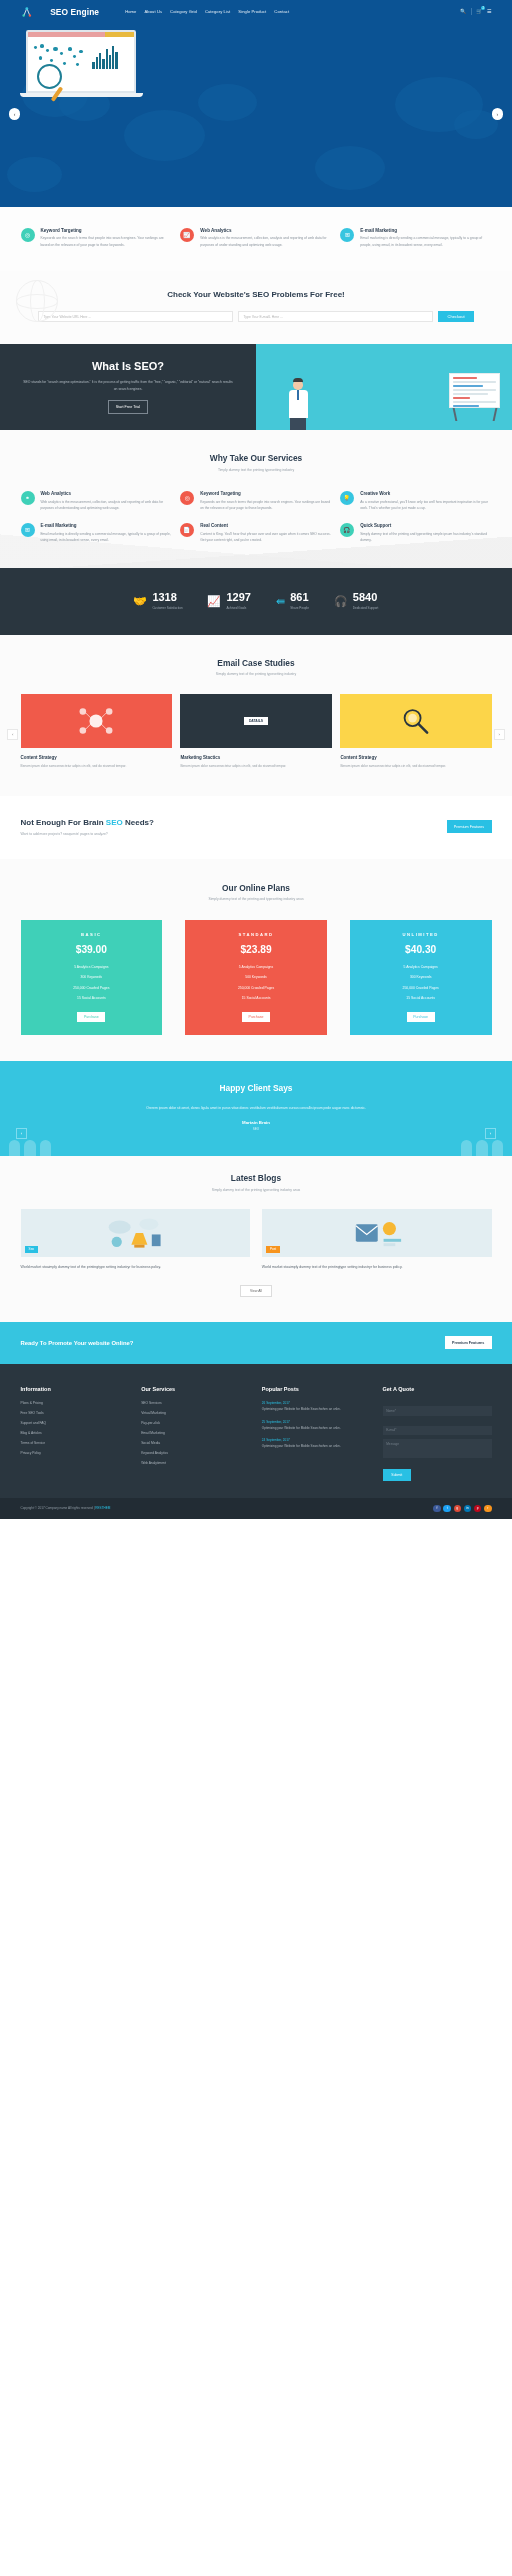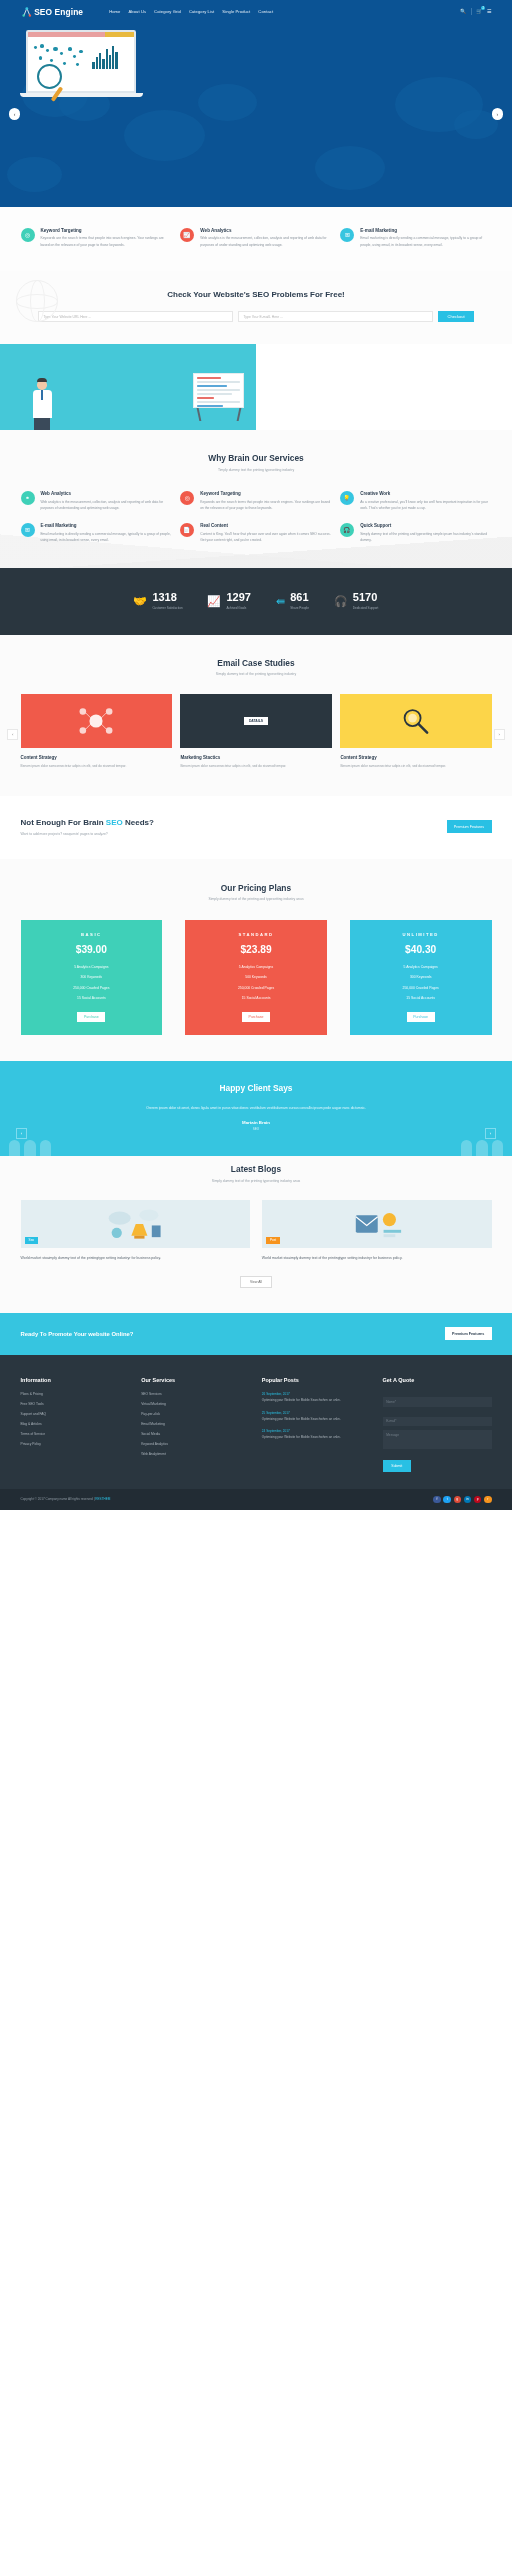--- a/index.html
+++ b/index.html
@@ -15,21 +15,21 @@
   .c1 { width:66px; height:44px; left:22px; top:73px; }
   .c2 { width:51px; height:33px; left:59px; top:88px; }
   .c3 { width:81px; height:51px; left:124px; top:110px; }
   .c4 { width:59px; height:37px; left:198px; top:84px; }
   .c5 { width:88px; height:55px; left:395px; top:77px; }
   .c6 { width:44px; height:29px; left:454px; top:110px; }
   .c7 { width:55px; height:35px; left:7.3px; top:157px; }
   .c8 { width:70px; height:44px; left:315px; top:146px; }
 
   .topbar { position:relative; z-index:5; display:flex; align-items:center; height:23px; padding:0 20.5px; }
-  .logo { display:flex; align-items:center; gap:2px; }
+  .logo { display:flex; align-items:center; gap:18px; }
   .logo-mark { width:11.7px; height:11.7px; position:relative; }
   .logo-text { color:#fff; font-size:8.4px; font-weight:bold; letter-spacing:0.1px; }
   .nav { display:flex; gap:8px; margin-left:26px; }
   .nav a { color:#e7f0f8; font-size:4.1px; text-decoration:none; letter-spacing:0.1px; white-space:nowrap; }
   .hdr-right { margin-left:auto; display:flex; align-items:center; gap:4.4px; }
   .hdr-icon { color:#fff; font-size:5.1px; line-height:1; cursor:pointer; position:relative; }
   .cart-badge { position:absolute; top:-2.9px; right:-2.9px; background:#29c0e4; color:#fff;
     font-size:2.9px; border-radius:50%; width:4.4px; height:4.4px; display:flex; align-items:center; justify-content:center; }
   .divider-v { width:0.7px; height:6.6px; background:#3a78ad; }
 
@@ -179,21 +179,21 @@
   .testi .who { color:#fff; font-size:4.4px; font-weight:bold; }
   .testi .role { color:#d5f1f8; font-size:3.1px; margin-top:2.2px; }
   .t-arrow { position:absolute; top:67px; width:11px; height:11px; border:0.7px solid #7fdcef;
     display:flex; align-items:center; justify-content:center; color:#fff; font-size:4.4px; cursor:pointer; }
   .ta-l { left:16px; } .ta-r { right:16px; }
   .ppl { position:absolute; bottom:0; display:flex; gap:3.7px; opacity:.25; }
   .ppl-l { left:8.8px; } .ppl-r { right:8.8px; }
   .ppl i { display:block; width:11.7px; height:16px; background:#fff; border-radius:5.9px 5.9px 0 0; }
 
   
-  .blogs { background:#fbfbfb; padding:8px 0 25px; position:relative; }
+  .blogs { background:#fbfbfb; padding:17px 0 25px; position:relative; }
   .blog-grid { display:flex; gap:11.7px; padding:0 20.5px; margin-top:17.6px; }
   .blog { width:50%; }
   .blog-img { height:48px; background:#e3eef2; position:relative; overflow:hidden;
     display:flex; align-items:center; justify-content:center; }
   .blog-tag { position:absolute; left:4.4px; bottom:4.4px; background:#29c0e4; color:#fff;
     font-size:3.1px; padding:1.5px 3.7px; }
   .blog-tag.org { background:#f7941e; }
   .blog p { font-size:3.5px; color:#5b6670; line-height:1.85; margin-top:6.6px; }
   .viewall { display:block; width:32px; margin:14.6px auto 0; text-align:center;
     border:0.7px solid #dcdcdc; font-size:3.4px; color:#666; padding:2.9px 0; text-decoration:none; background:#fff; }
@@ -344,20 +344,25 @@
   <div class="globe"></div>
   <h2 class="check-title">Check Your Website's SEO Problems For Free!</h2>
   <div class="check-row">
     <input type="text" placeholder="Type Your Website URL Here ..." style="">
     <input type="text" placeholder="Type Your E-mailL Here ..." style="">
     <button class="check-btn">Checkout</button>
   </div>
 </section>
 
 <section class="whatseo">
+  <div class="ws-left">
+    <h2>What Is SEO?</h2>
+    <p>SEO stands for “search engine optimization.” It is the process of getting traffic from the “free,” “organic,” “editorial” or “natural” search results on search engines.</p>
+    <a href="#" class="ws-btn">Start Free Trial</a>
+  </div>
   <div class="ws-right">
     <div class="man">
       <div class="man-hair"></div>
       <div class="man-head"></div>
       <div class="man-body">
           <div class="man-tie"></div>
         </div>
       <div class="man-legs"></div>
     </div>
     <div class="board">
@@ -375,21 +380,21 @@
           <i class="legs-l"></i>
           <i class="legs-r"></i>
         </div>
     </div>
   </div>
 </section>
 
 <section class="why">
   <div class="mtn"></div>
   <div class="mtn2"></div>
-  <h2 class="sec-title">Why Brain Our Services</h2>
+  <h2 class="sec-title">Why Take Our Services</h2>
   <p class="sec-sub">Timply dummy text the printing typesetting industry</p>
   <div class="why-grid">
     <div class="why-item">
       <span class="why-ico" style="background:#3fd0b8">⚭</span>
       <div>
         <h4>Web Analytics</h4>
         <p>Web analytics is the measurement, collection, analysis and reporting of web data for purposes of understanding and optimizing web usage.</p>
       </div>
     </div>
     <div class="why-item">
@@ -448,21 +453,21 @@
   <div class="cnt">
     <span class="cnt-ico">⇚</span>
     <div>
       <div class="cnt-num">861</div>
       <div class="cnt-lbl">Share People</div>
     </div>
   </div>
   <div class="cnt">
     <span class="cnt-ico">🎧</span>
     <div>
-      <div class="cnt-num">5170</div>
+      <div class="cnt-num">5840</div>
       <div class="cnt-lbl">Dedicated Support</div>
     </div>
   </div>
 </section>
 
 <section class="cases">
   <h2 class="sec-title">Email Case Studies</h2>
   <p class="sec-sub">Simply dummy text of the printing typesetting industry</p>
   <div class="case-arrow ca-l">‹</div>
   <div class="case-arrow ca-r">›</div>
@@ -504,21 +509,21 @@
 
 <section class="notenough">
   <div class="ne-left">
     <h3><span>Not Enough For Brain </span><span class="hl">SEO</span><span> Needs?</span></h3>
     <p>Want to add more projects? seaqueste' pages to analyze?</p>
   </div>
   <a href="#" class="ne-btn">Premium Features</a>
 </section>
 
 <section class="pricing">
-  <h2 class="sec-title">Our Pricing Plans</h2>
+  <h2 class="sec-title">Our Online Plans</h2>
   <p class="sec-sub">Simply dummy text of the printing and typesetting industry anus</p>
   <div class="price-grid">
     <div class="price p1">
       <div class="plan">BASIC</div>
       <div class="amt">$39.00</div>
       <div class="li">5 Analytics Campaigns</div>
       <div class="li">300 Keywords</div>
       <div class="li">250,000 Crawled Pages</div>
       <div class="li">15 Social Accounts</div>
       <a href="#" class="pbtn">Purchase</a>

